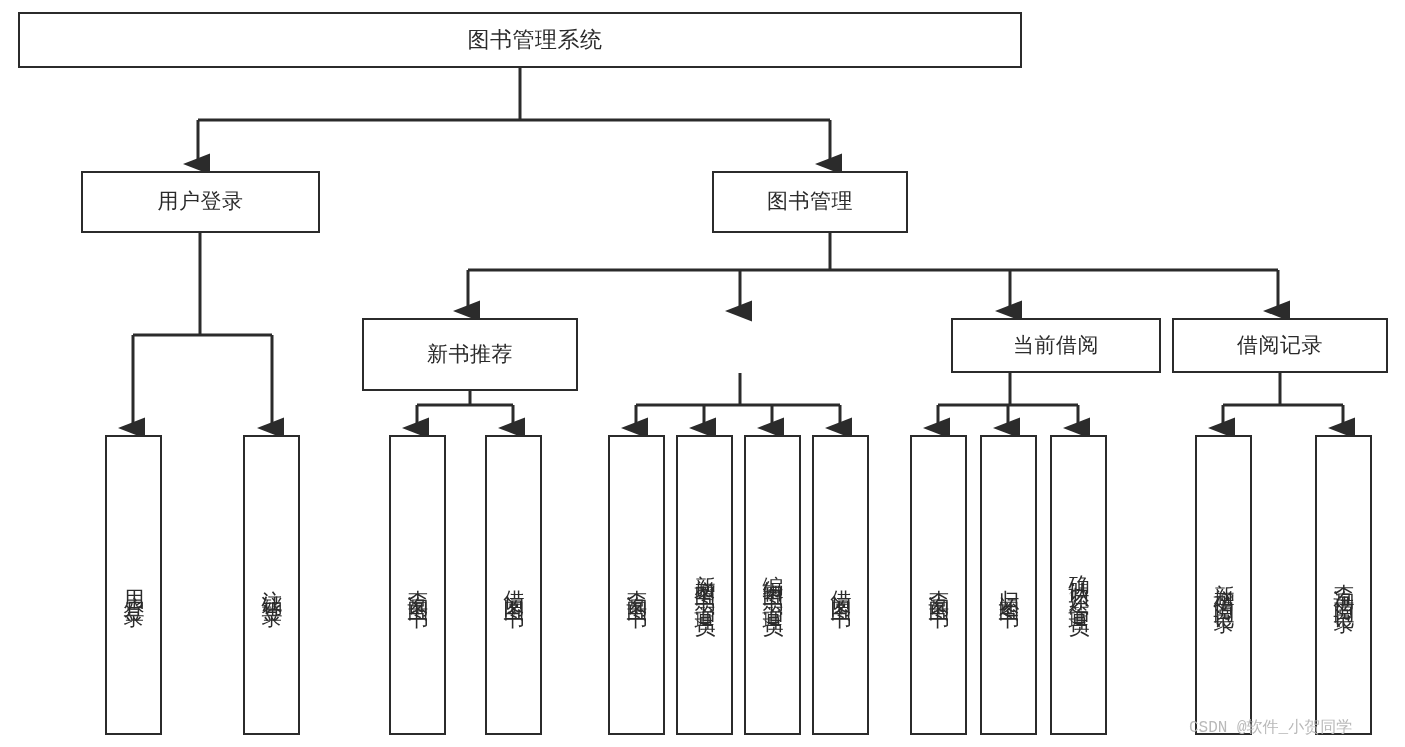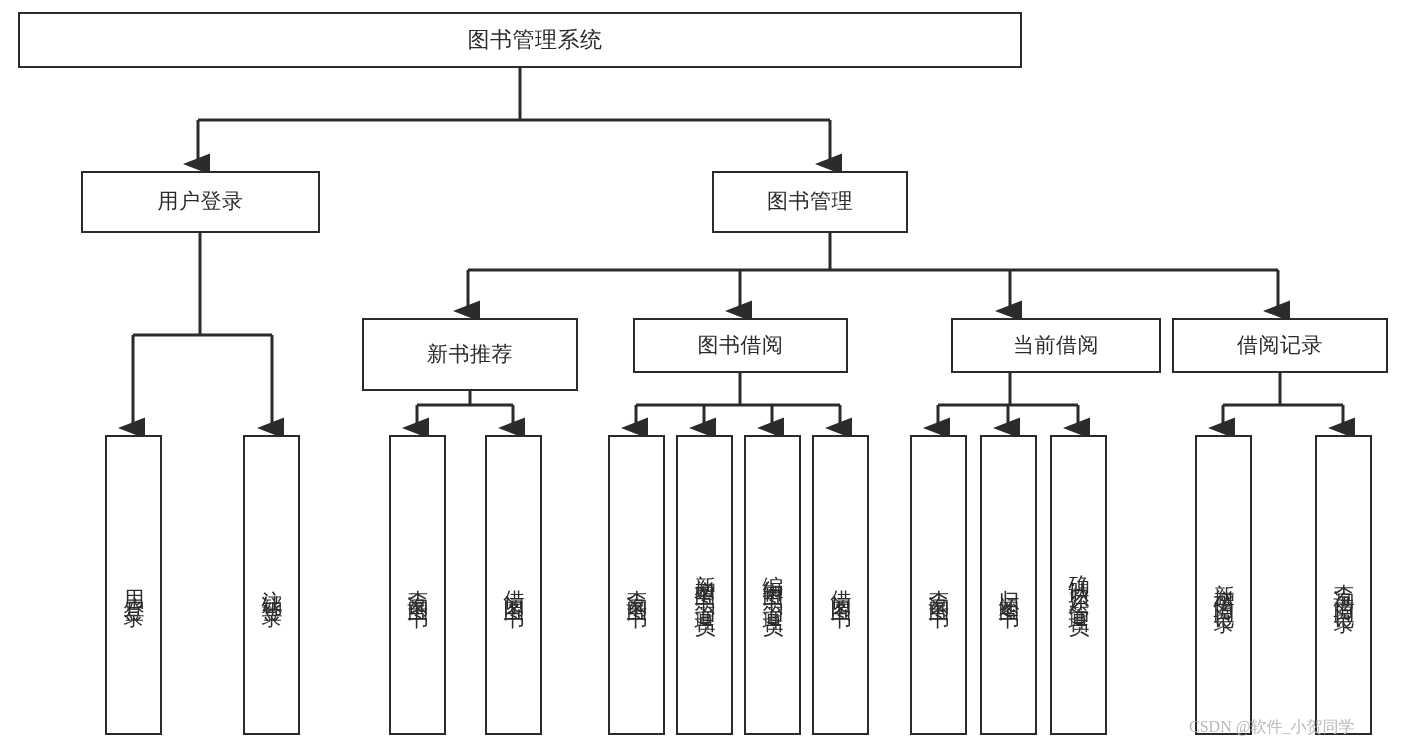--- a/index.html
+++ b/index.html
@@ -67,21 +67,21 @@
     text-align: center;
     max-height: 100%;
   }
   #watermark {
     position: absolute;
     left: 1189px;
     top: 717px;
     font-size: 16px;
     color: #b9b9b9;
     white-space: nowrap;
-    font-family: Liberation Serif, serif;
+    font-family: Liberation Mono, monospace;
     user-select: none;
   }
 </style>
 </head>
 <body>
 
 <div id="canvas">
 
   <svg id="edges" viewBox="0 0 1405 747">
     <defs>
@@ -142,23 +142,20 @@
   </div>
 
   <div class="node horiz" style="left:712px; top:171px; width:196px; height:62px;">
     <span class="label">图书管理</span>
   </div>
 
   <div class="node horiz" style="left:362px; top:318px; width:216px; height:73px;">
     <span class="label">新书推荐</span>
   </div>
 
-  <div class="node horiz" style="left:633px; top:318px; width:215px; height:55px;">
-    <span class="label">图书借阅</span>
-  </div>
 
   <div class="node horiz" style="left:903px; top:318px; width:210px; height:55px;margin-left:48px;">
     <span class="label">当前借阅</span>
   </div>
 
   <div class="node horiz" style="left:1172px; top:318px; width:216px; height:55px;">
     <span class="label">借阅记录</span>
   </div>
 
   <div class="node vert" style="left:105px; top:435px; width:57px; height:300px;">

